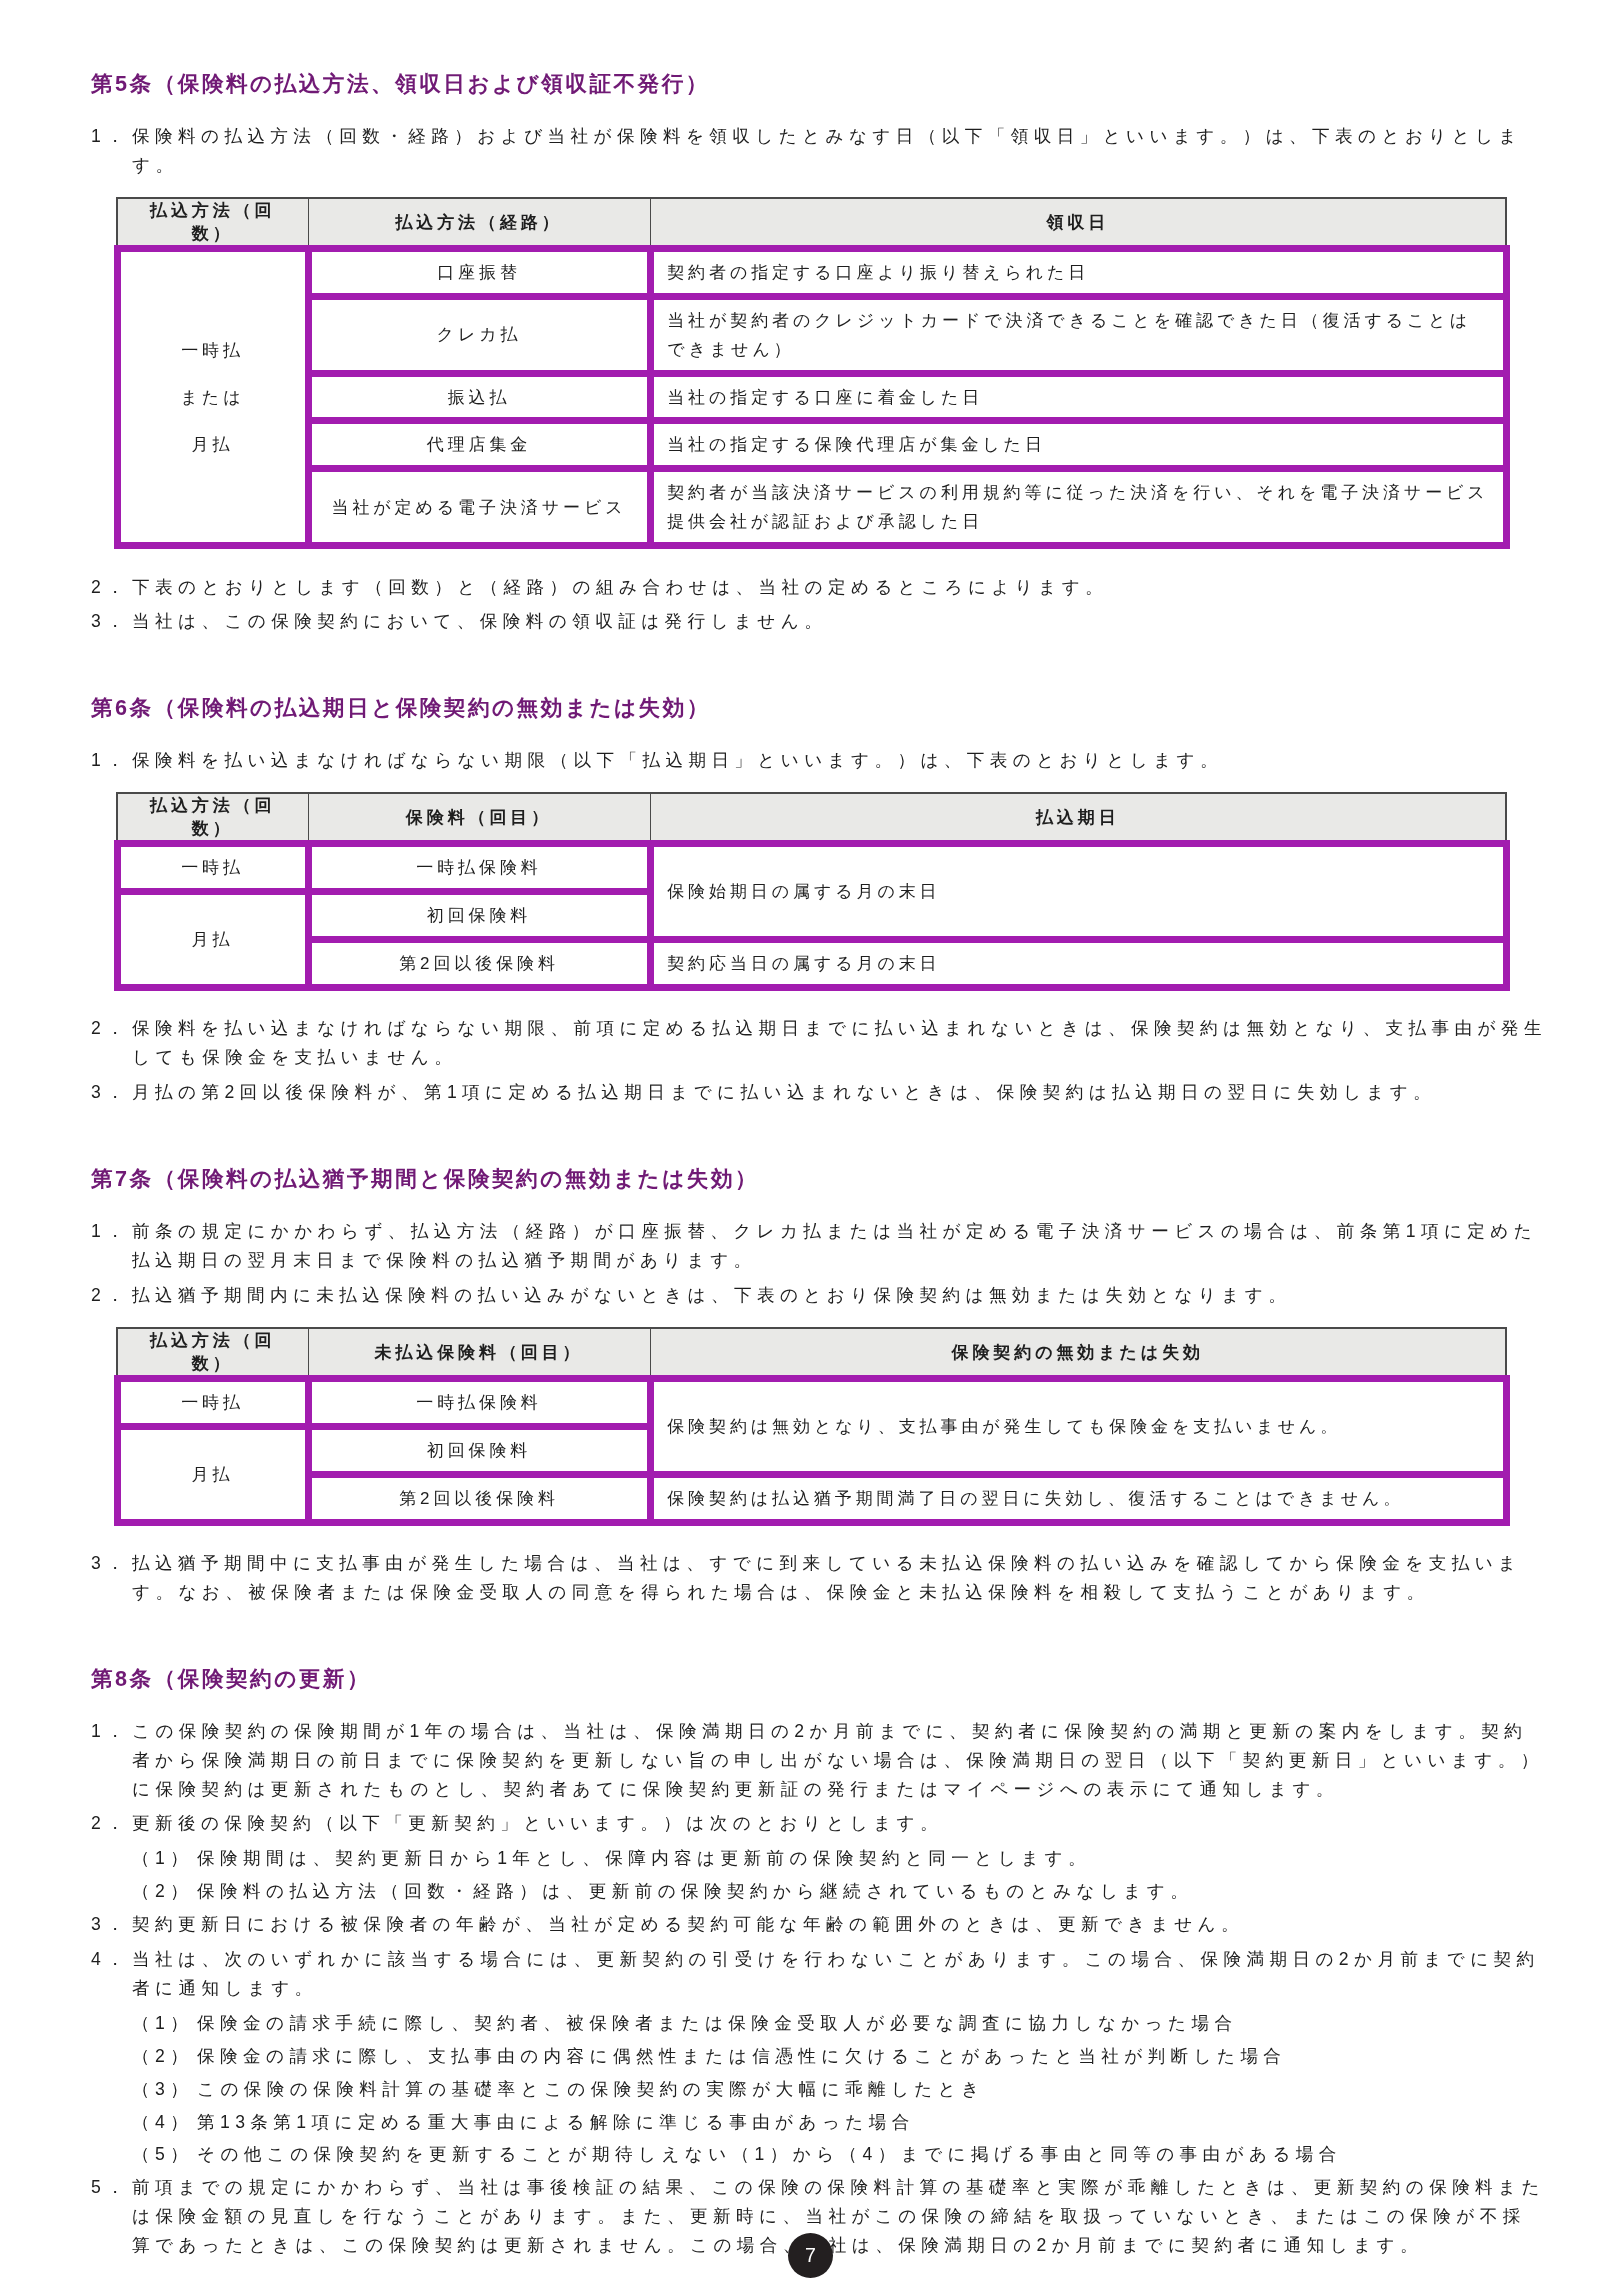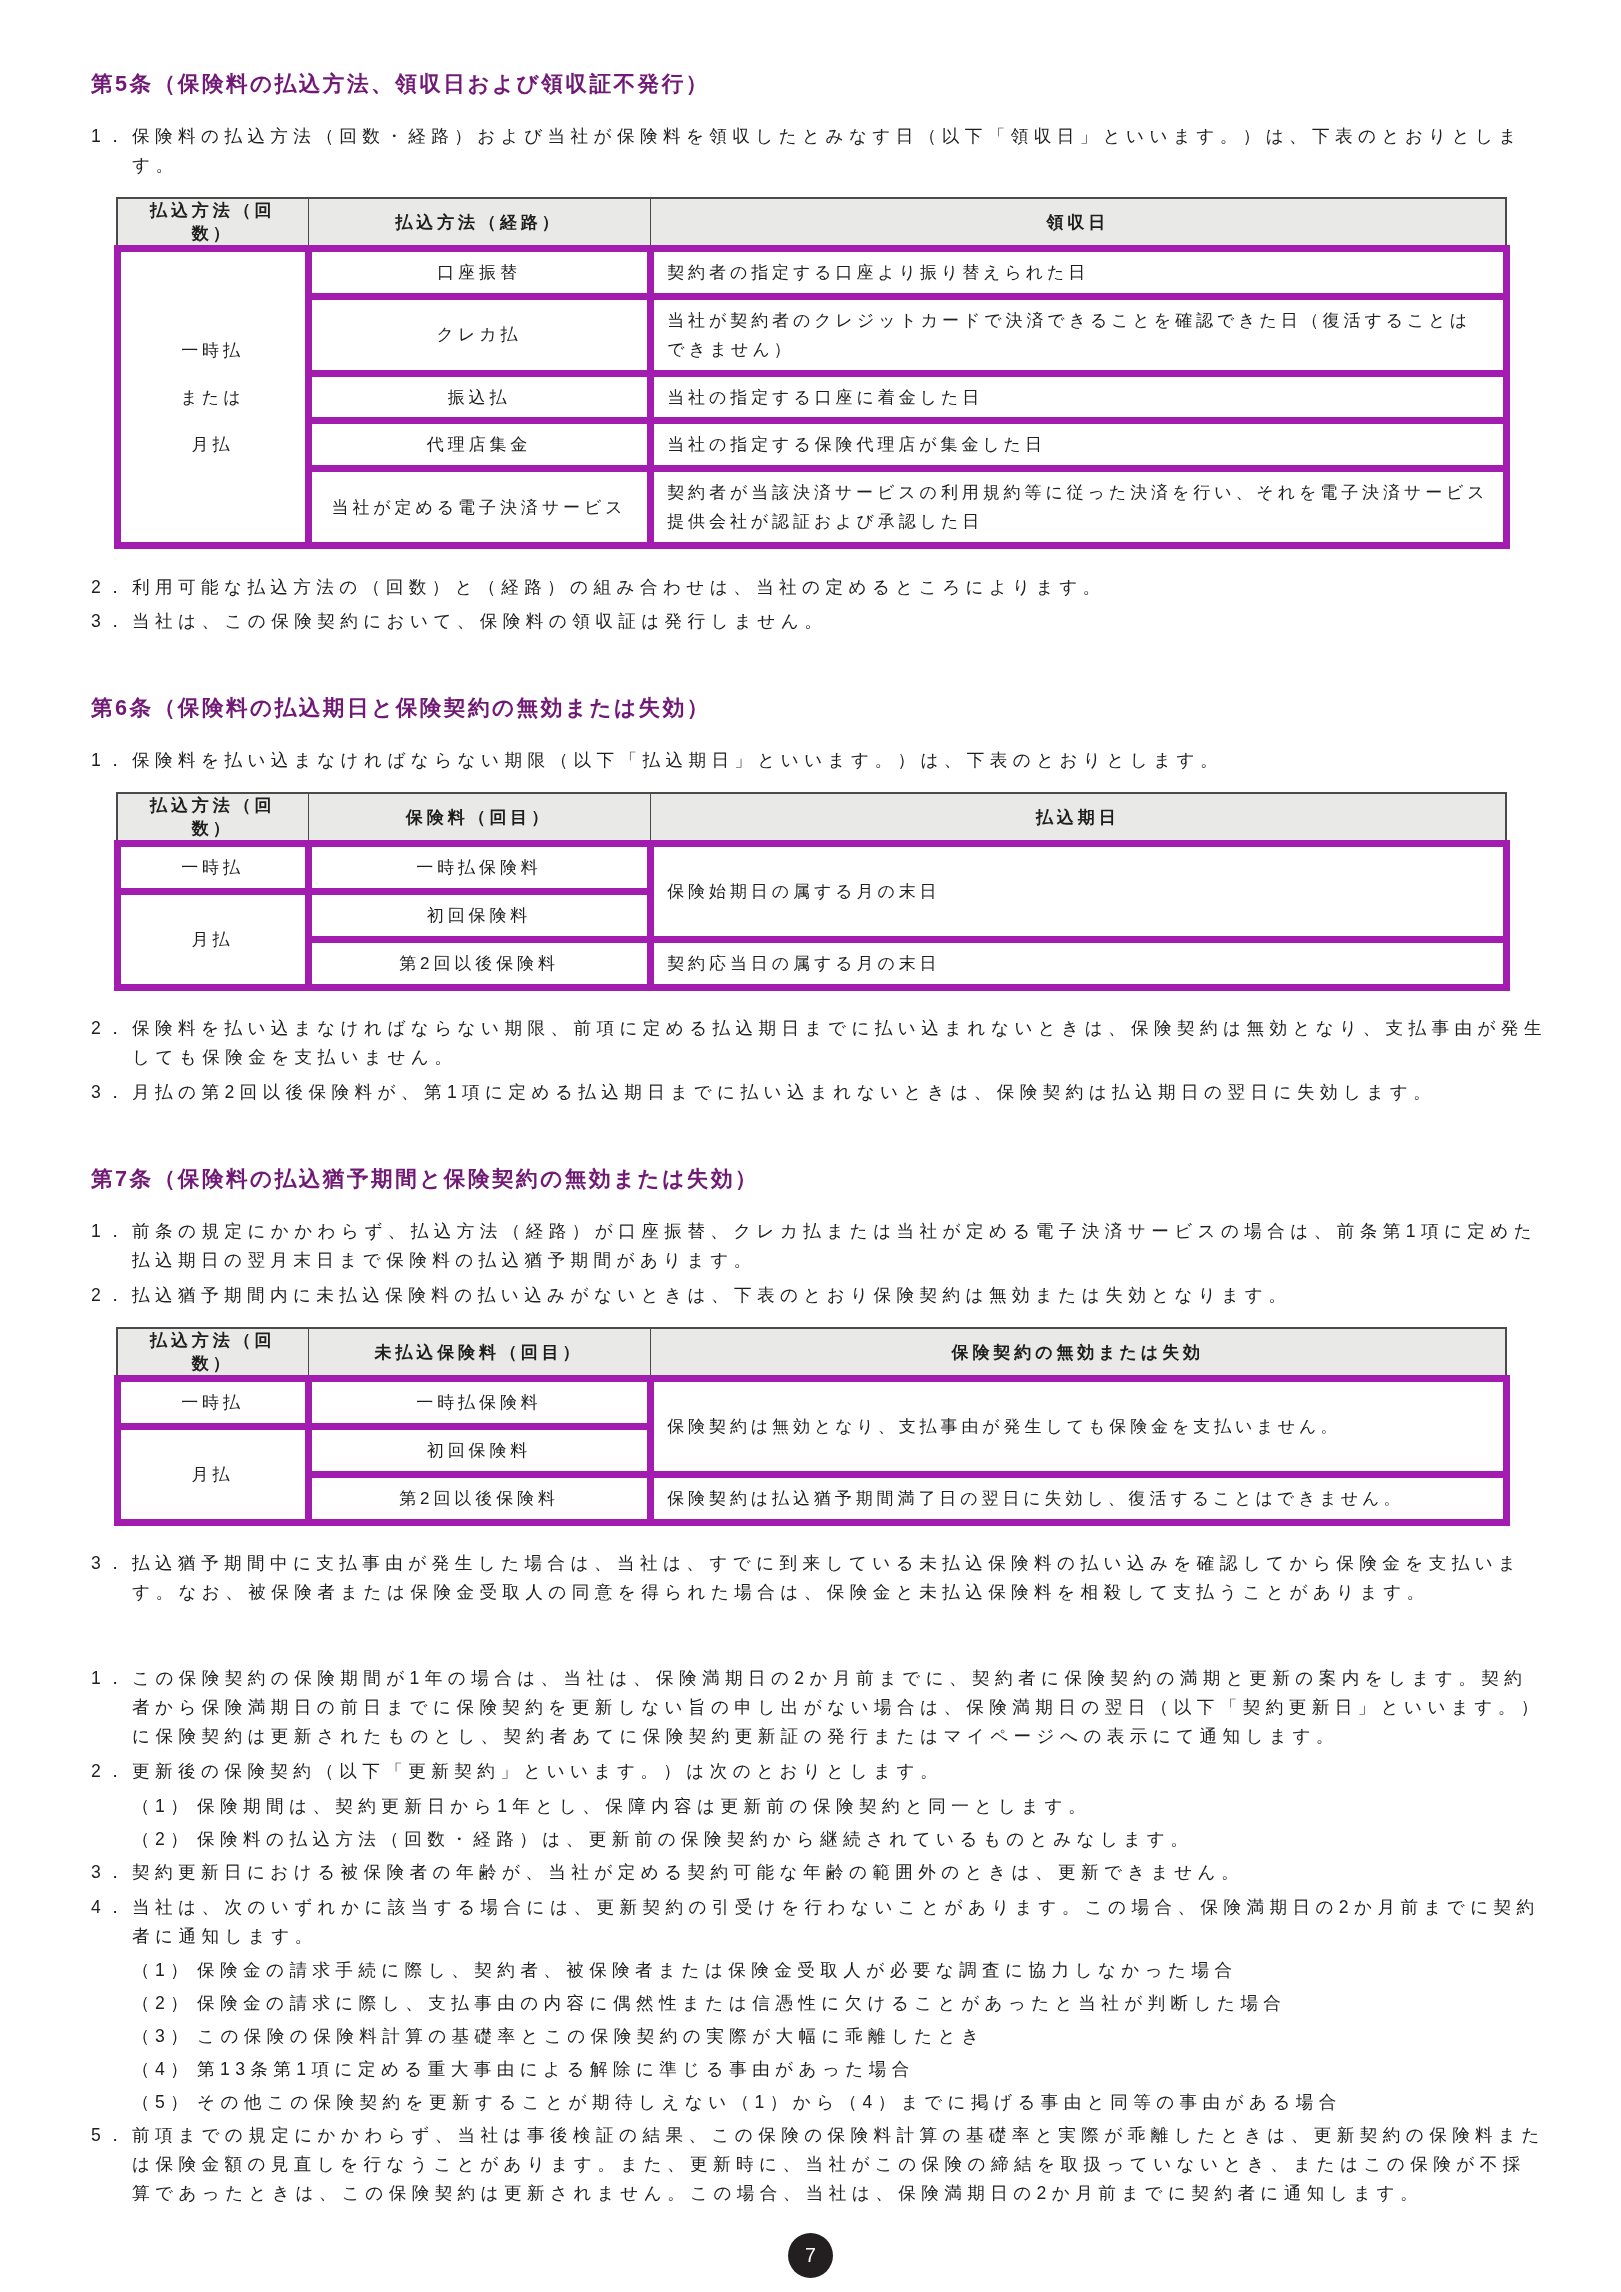--- a/index.html
+++ b/index.html
@@ -107,21 +107,21 @@
       </tr>
       <tr>
         <td>当社が定める電子決済サービス</td>
         <td class="left">契約者が当該決済サービスの利用規約等に従った決済を行い、それを電子決済サービス提供会社が認証および承認した日</td>
       </tr>
     </tbody>
       </table>
 
     <div class="item">
       <span class="no">2．</span>
-      <div class="txt">利用可能な払込方法の（回数）と（経路）の組み合わせは、当社の定めるところによります。</div>
+      <div class="txt">下表のとおりとします（回数）と（経路）の組み合わせは、当社の定めるところによります。</div>
     </div>
     <div class="item">
       <span class="no">3．</span>
       <div class="txt">当社は、この保険契約において、保険料の領収証は発行しません。</div>
     </div>
   </div>
 
   <div class="section">
     <h2 class="sec-heading">第6条（保険料の払込期日と保険契約の無効または失効）</h2>
 
@@ -208,20 +208,21 @@
     </tbody>
       </table>
 
     <div class="item">
       <span class="no">3．</span>
       <div class="txt">払込猶予期間中に支払事由が発生した場合は、当社は、すでに到来している未払込保険料の払い込みを確認してから保険金を支払います。なお、被保険者または保険金受取人の同意を得られた場合は、保険金と未払込保険料を相殺して支払うことがあります。</div>
     </div>
   </div>
 
   <div class="section">
+    <h2 class="sec-heading">第8条（保険契約の更新）</h2>
 
     <div class="item">
       <span class="no">1．</span>
       <div class="txt">この保険契約の保険期間が1年の場合は、当社は、保険満期日の2か月前までに、契約者に保険契約の満期と更新の案内をします。契約者から保険満期日の前日までに保険契約を更新しない旨の申し出がない場合は、保険満期日の翌日（以下「契約更新日」といいます。）に保険契約は更新されたものとし、契約者あてに保険契約更新証の発行またはマイページへの表示にて通知します。</div>
     </div>
 
     <div class="item">
       <span class="no">2．</span>
       <div class="txt">更新後の保険契約（以下「更新契約」といいます。）は次のとおりとします。</div>
     </div>

